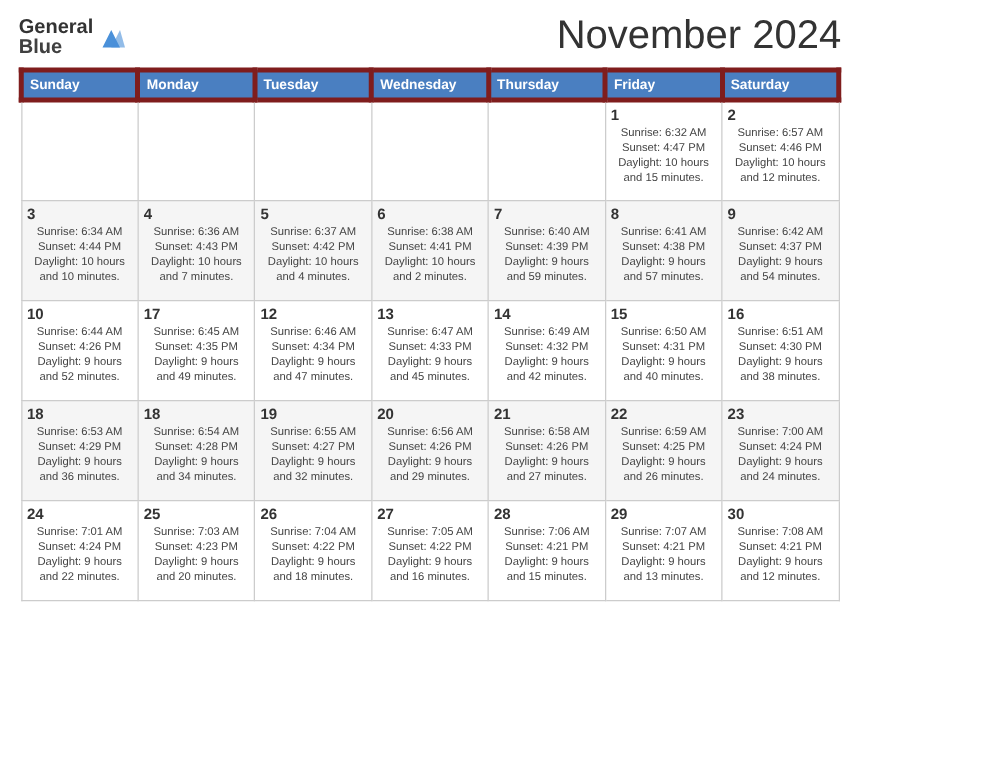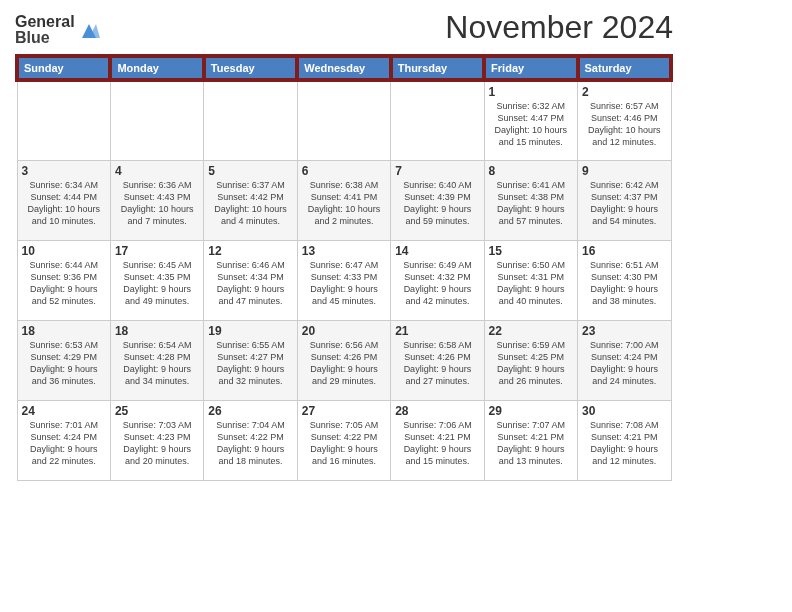--- a/index.html
+++ b/index.html
@@ -204,21 +204,21 @@
             <div class="day-info">Sunrise: 6:42 AM
 Sunset: 4:37 PM
 Daylight: 9 hours
 and 54 minutes.</div>
           </td>
         </tr>
         <tr>
           <td>
             <span class="day-number">10</span>
             <div class="day-info">Sunrise: 6:44 AM
-Sunset: 9:36 PM
+Sunset: 4:26 PM
 Daylight: 9 hours
 and 52 minutes.</div>
           </td>
           <td>
             <span class="day-number">17</span>
             <div class="day-info">Sunrise: 6:45 AM
 Sunset: 4:35 PM
 Daylight: 9 hours
 and 49 minutes.</div>
           </td>

